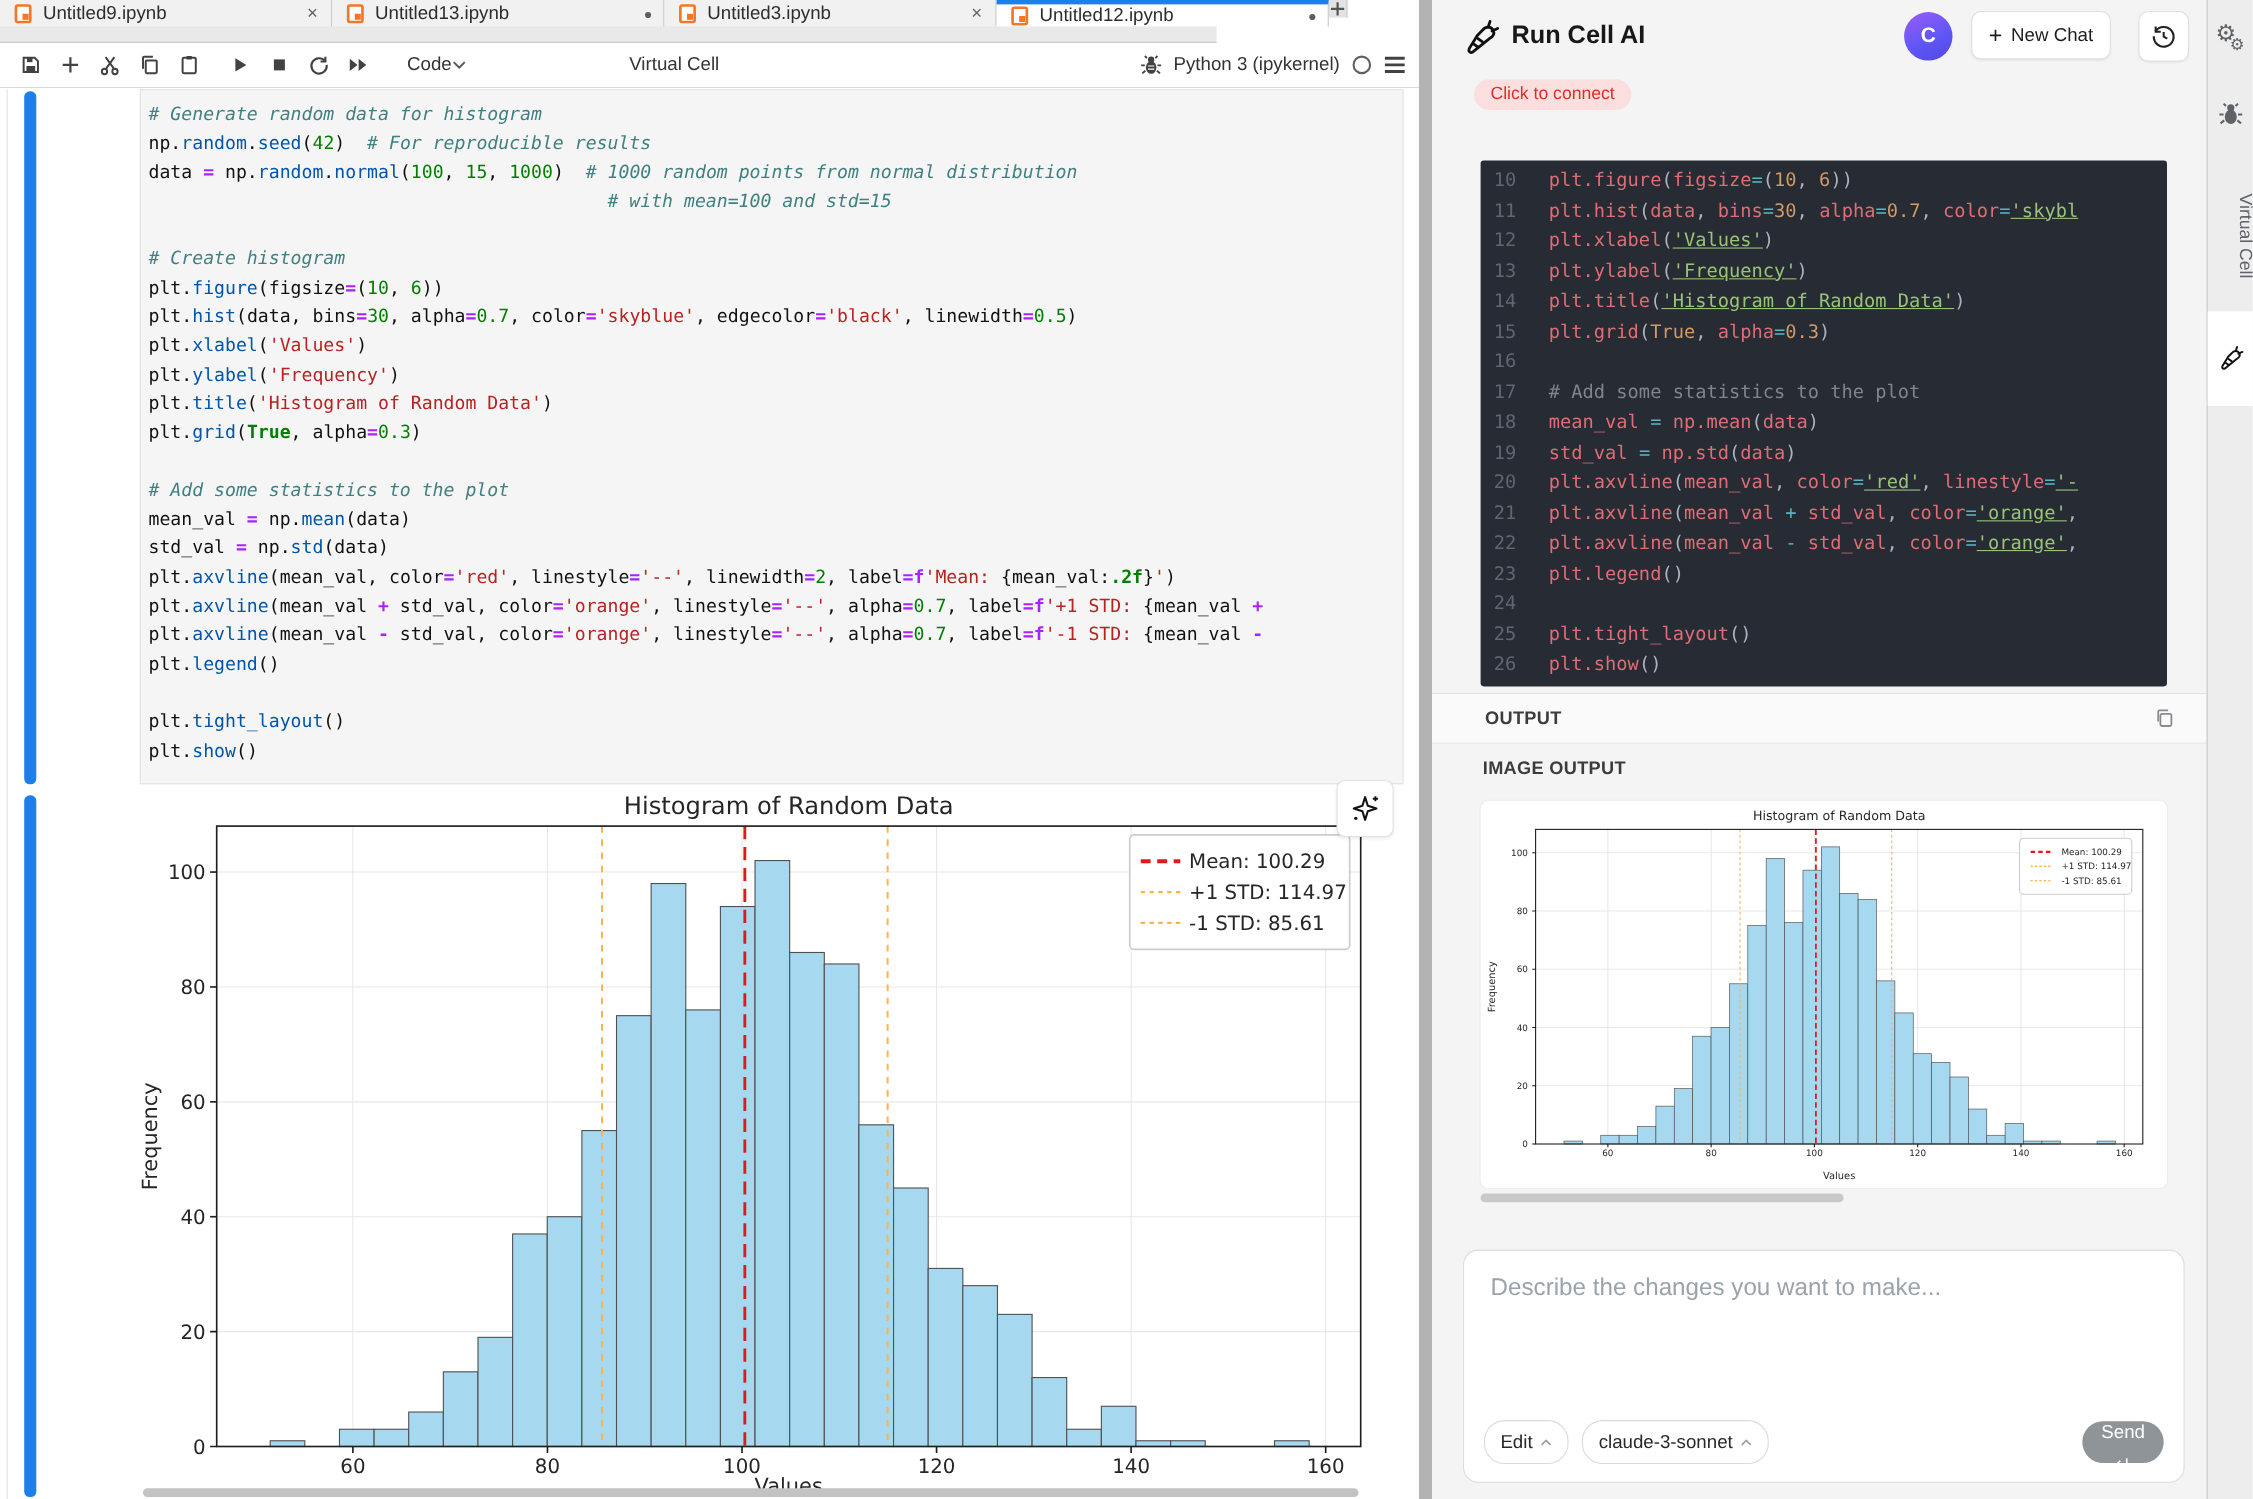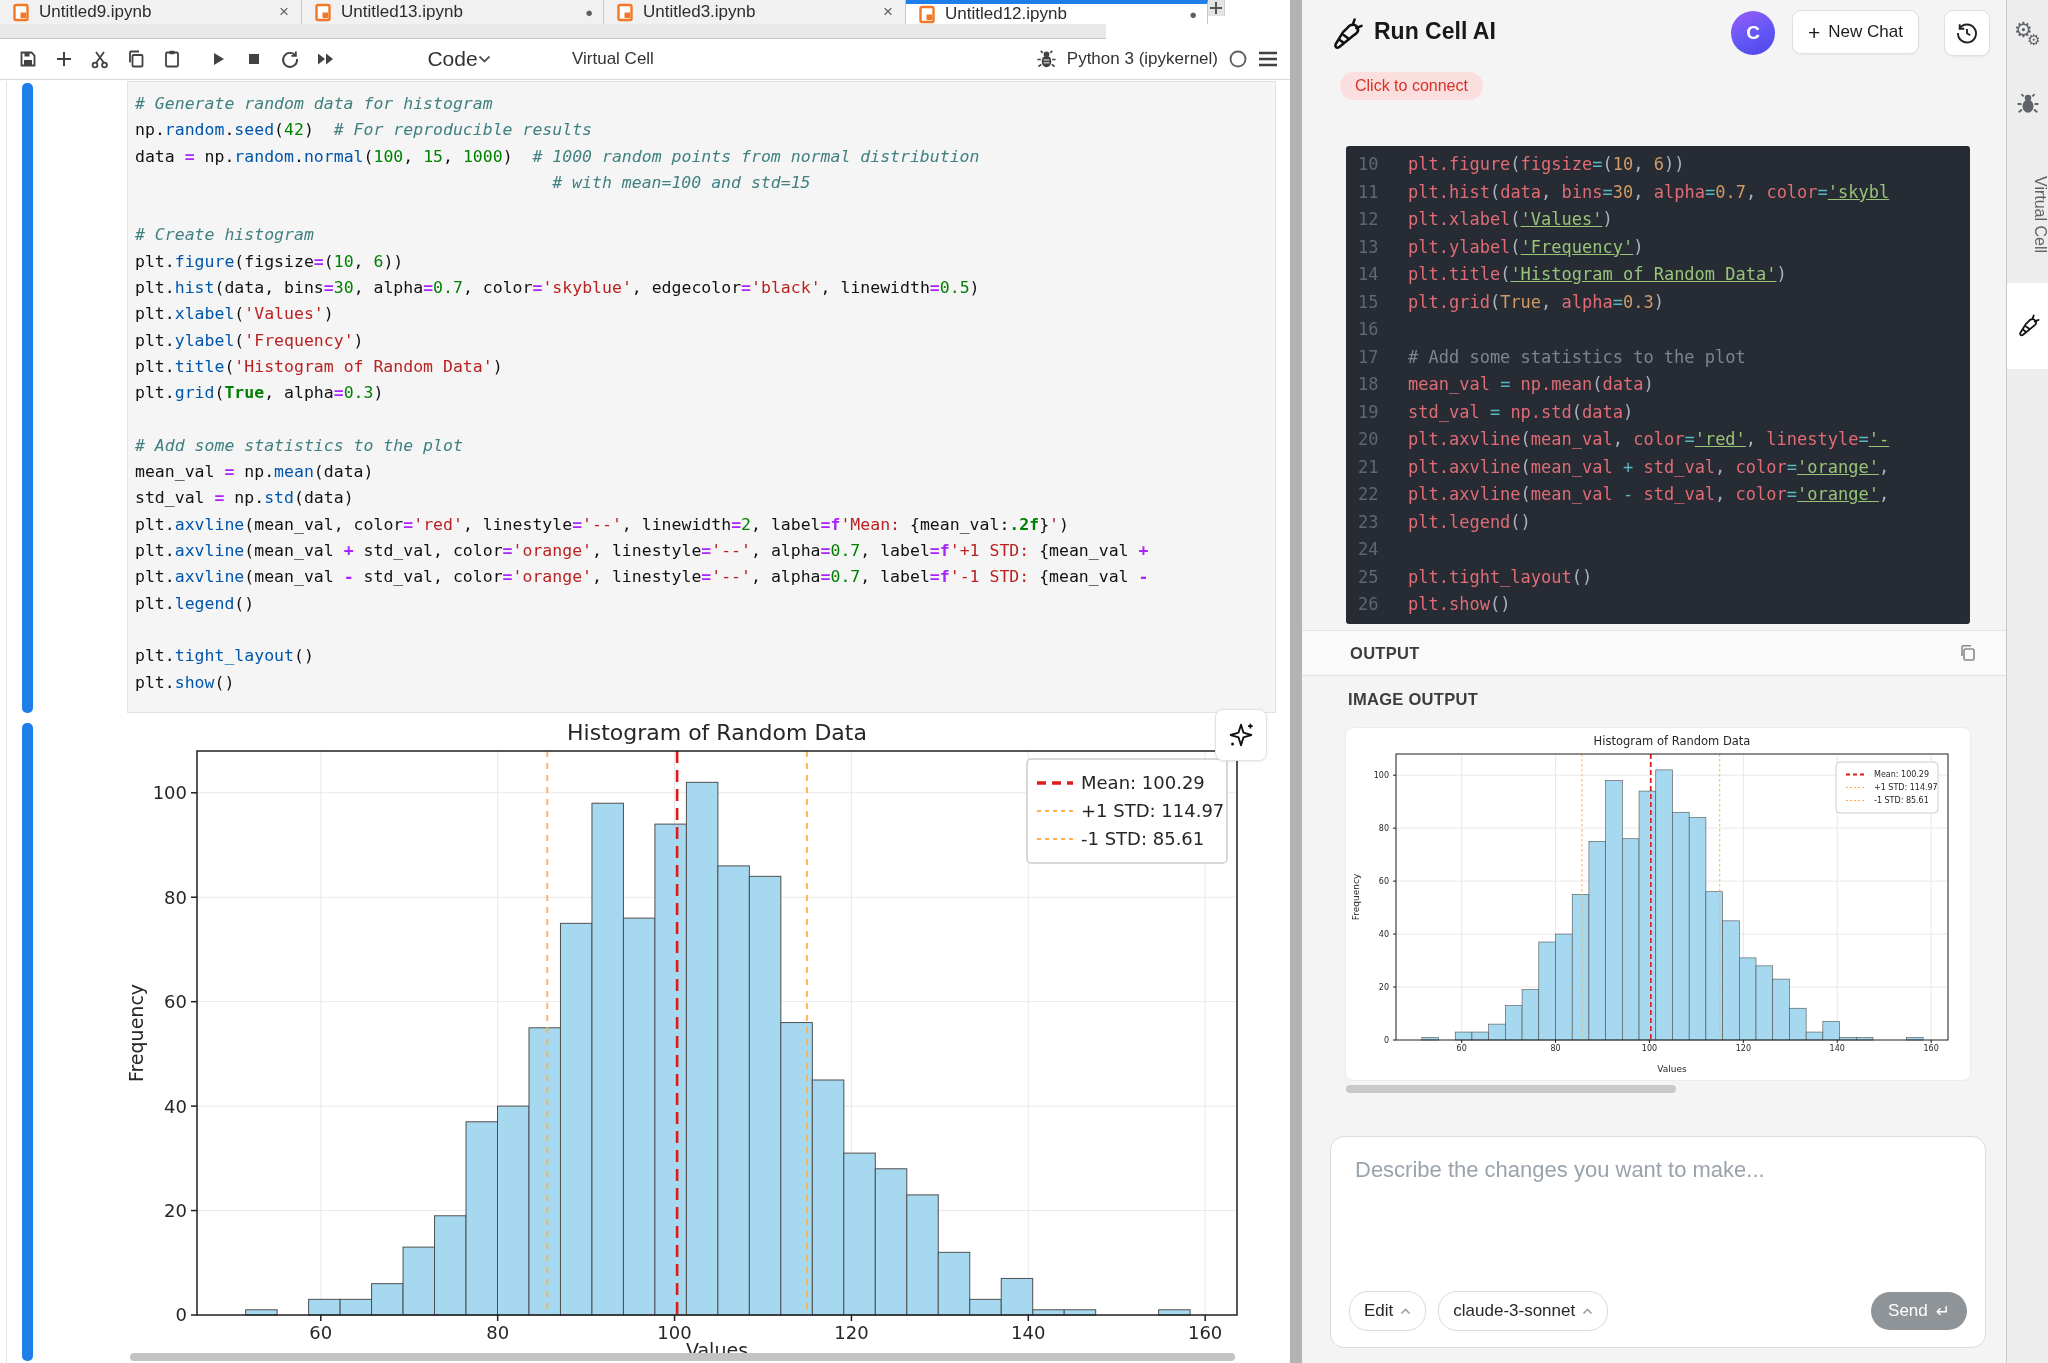--- a/index.html
+++ b/index.html
@@ -13,21 +13,21 @@
   .tab .tab-label{flex:1;white-space:nowrap;overflow:hidden;}
   .tab .tab-close{color:#5f6368;font-size:17px;padding:0 2px;}
   .tab .tab-dirty{color:#5a5f64;font-size:13px;}
   .newtab{width:44px;display:flex;align-items:center;justify-content:center;background:#e3e3e3;border-right:1px solid #cccccc;font-size:24px;color:#444;}
   .tabbar-tail{flex:1;background:#dedede;}
 
   .toolbar{position:absolute;left:0;top:39px;width:1290px;height:41px;background:#fff;border-bottom:1px solid #dadada;display:flex;align-items:center;padding:0 10px;box-sizing:border-box;}
   .tbtn{width:36px;height:30px;display:flex;align-items:center;justify-content:center;border-radius:4px;}
   .tbtn svg{display:block;}
   .tool-gap{width:10px;}
-  .celltype{display:flex;align-items:center;margin-left:26px;width:178px;justify-content:center;font-size:21px;color:#333;}
+  .celltype{display:flex;align-items:center;margin-left:26px;width:178px;justify-content:flex-start;font-size:17px;color:#333;}
   .vcell-label{margin-left:24px;font-size:17px;color:#333;}
   .toolbar-right{margin-left:auto;display:flex;align-items:center;gap:10px;padding-right:2px;}
   .kernel-name{font-size:17px;color:#333;}
 
   .nb-content{position:absolute;left:0;top:81px;width:1290px;height:1282px;background:#fff;}
   .left-edge{position:absolute;left:6px;top:0;width:1px;height:1282px;background:#e2e2e2;}
   .cell-bar{position:absolute;left:22px;width:11px;border-radius:5px;background:#1f7fe8;}
   .bar-code{top:2px;height:630px;}
   .bar-out{top:642px;height:638px;}
   .code-cell-bg{position:absolute;left:127px;top:0;width:1149px;height:632px;background:#f5f5f5;border:1px solid #e3e3e3;box-sizing:border-box;}
@@ -73,21 +73,21 @@
   .output-row .olabel{font-size:16.5px;font-weight:bold;color:#3c3c3e;letter-spacing:.3px;}
   .output-row .copy-btn{margin-left:auto;display:flex;}
   .img-output-label{position:absolute;left:46px;top:690px;font-size:16.5px;font-weight:bold;color:#3c3c3e;letter-spacing:.3px;}
   .image-card{position:absolute;left:43px;top:727px;width:624px;height:352px;background:#fff;border:1px solid #ececee;border-radius:8px;display:flex;align-items:center;justify-content:center;overflow:hidden;}
   .img-hscroll{position:absolute;left:44px;top:1085px;width:330px;height:8px;border-radius:4px;background:#c9c9cb;}
 
   .chat-card{position:absolute;left:28px;top:1136px;width:656px;height:212px;background:#fff;border:1px solid #dcdcdе;border:1px solid #dcdcde;border-radius:14px;box-sizing:border-box;}
   .chat-placeholder{position:absolute;left:24px;top:20px;font-size:22px;color:#9aa3ab;}
   .chat-controls{position:absolute;left:0;bottom:16px;width:100%;display:flex;align-items:center;gap:12px;padding:0 18px;box-sizing:border-box;}
   .pill{height:38px;display:flex;align-items:center;gap:7px;padding:0 14px;border:1px solid #d9dadd;border-radius:19px;background:#fff;font-size:17px;color:#27282a;}
-  .send-btn{margin-left:auto;height:38px;display:flex;align-items:center;gap:8px;padding:0 17px;border-radius:19px;background:#8f9499;color:#fff;font-size:17px;border:none;}
+  .send-btn{margin-left:auto;height:38px;display:flex;align-items:center;gap:8px;padding:0 17px;border-radius:19px;background:#8f9499;color:#fff;font-size:17px;border:none;flex-direction:column;}
 
   
   .r-sidebar{position:absolute;left:2006px;top:0;width:42px;height:1363px;background:#ededee;border-left:1px solid #c7c7c9;box-sizing:border-box;}
   .gears{position:absolute;left:0;top:18px;width:42px;height:40px;color:#5f6368;}
   .gears .g1{position:absolute;left:7px;top:0;font-size:21px;}
   .gears .g2{position:absolute;left:20px;top:13px;font-size:15px;}
   .side-bug{position:absolute;left:9px;top:92px;}
   .side-vlabel{position:absolute;left:0;top:150px;width:42px;text-align:center;writing-mode:vertical-rl;font-size:16px;color:#5f6368;height:130px;}
   .side-active{position:absolute;left:0;top:283px;width:42px;height:86px;background:#fff;display:flex;align-items:center;justify-content:center;}
 

